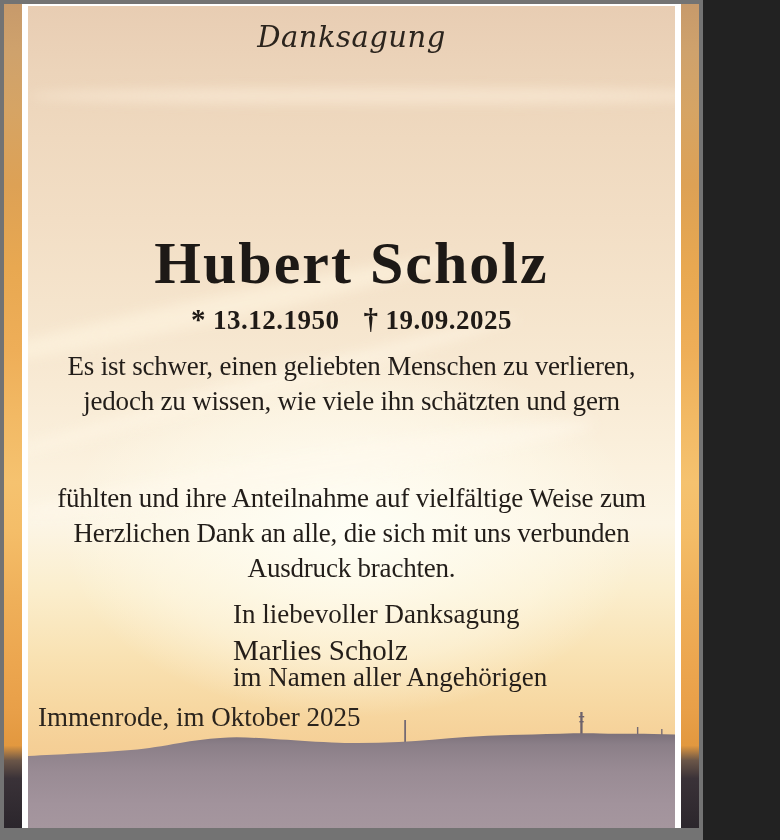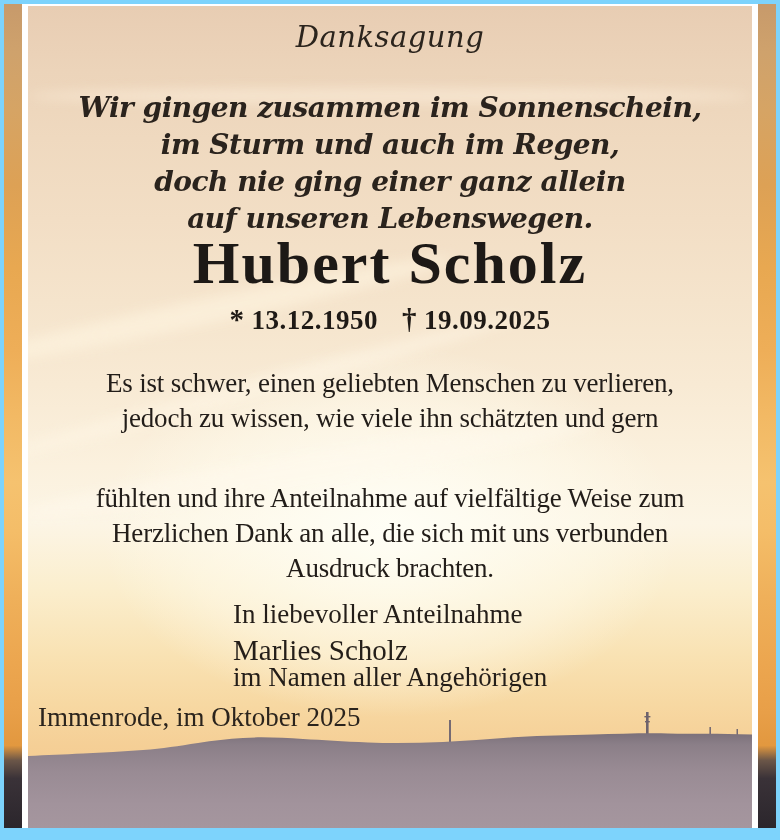--- a/index.html
+++ b/index.html
@@ -1,19 +1,20 @@
 <!DOCTYPE html>
 <html><head>
 <meta charset="utf-8">
 <style>
   html,body { margin:0; padding:0; background:#222; }
   .page {
-    position:relative; width:780px; height:840px;
-    background:#7dd3fc; overflow:hidden;
+    position:relative; width:663px; height:840px;
+    background:#737373; overflow:hidden;
     font-family:"Liberation Serif", serif;
+    padding-left:40px;
   }
   
   .strip-photo {
     position:absolute; left:4px; right:4px; top:4px; bottom:12px;
     background:linear-gradient(180deg,
       #c79a6b 0%, #cfa26c 6%, #d6a464 13%, #dda155 22%, #e8a851 32%,
       #eeae58 42%, #f2b964 50%, #f5c26f 58%, #f4bd68 64%, #efb05a 72%,
       #eca64f 80%, #e89f48 86%, #e2983f 90%, #6b5648 91.8%, #3a3238 94%, #2b262c 100%);
   }
   
@@ -43,21 +44,21 @@
   .content { position:absolute; inset:0; color:#241e19; }
   .centered { position:absolute; left:28px; right:28px; text-align:center; }
   .notice-title { top:20px; font-style:italic; font-size:29px; letter-spacing:0.5px; color:#2b241d; font-family:"DejaVu Serif", serif; }
   .poem { top:89px; font-style:italic; font-weight:bold; font-size:28px; line-height:37px;
           letter-spacing:-0.5px; color:#2a231d; font-family:"DejaVu Serif", serif; }
   .deceased-name { top:231px; font-weight:bold; font-size:60px; line-height:64px; letter-spacing:2px; color:#1d1916;font-family:Liberation Serif, serif; }
   .dates { top:303px; font-weight:bold; font-size:27px; letter-spacing:0.5px; color:#1f1a16; }
   .dates .sym { font-size:29px; margin-right:7px; }
   .dates .death-group { margin-left:24px; }
   .para { font-size:27px; line-height:35px; letter-spacing:-0.2px; color:#221d19; }
-  .para1 { top:366px; }
+  .para1 { top:349px; }
   .para2 { top:481px; }
   .closing { position:absolute; left:233px; top:599px; text-align:left; }
   .closing .remembrance { font-size:27px; line-height:30px; margin-bottom:8px; }
   .closing .mourner { font-weight:normal; font-size:29px; line-height:27px; }
   .closing .on-behalf { font-weight:normal; font-size:27px; line-height:27px; }
   .place-date { position:absolute; left:38px; top:702px; font-size:27px; color:#2b241d; }
 </style>
 </head>
 <body>
 
@@ -97,45 +98,39 @@
         C365,49.5 390,49 415,48 C440,47 465,44.5 490,43
         C515,41.5 540,41 565,40.5 C590,40 615,39 640,39.5
         C665,40 690,39 724,40.5 L724,134 L0,134 Z"></path>
     </svg>
   </div>
 
   <div class="content">
 
     <div class="centered notice-title">Danksagung</div>
 
-    <div class="centered poem">
-      <div>Wir gingen zusammen im Sonnenschein,</div>
-      <div>im Sturm und auch im Regen,</div>
-      <div>doch nie ging einer ganz allein</div>
-      <div>auf unseren Lebenswegen.</div>
-    </div>
 
     <div class="centered deceased-name">Hubert Scholz</div>
 
     <div class="centered dates">
       <span class="birth-group"><span class="sym">*</span><span>13.12.1950</span></span><span class="death-group"><span class="sym">†</span><span>19.09.2025</span></span>
     </div>
 
     <div class="centered para para1">
       <div>Es ist schwer, einen geliebten Menschen zu verlieren,</div>
       <div>jedoch zu wissen, wie viele ihn schätzten und gern</div>
     </div>
 
     <div class="centered para para2">
       <div>fühlten und ihre Anteilnahme auf vielfältige Weise zum</div>
       <div>Herzlichen Dank an alle, die sich mit uns verbunden</div>
       <div>Ausdruck brachten.</div>
     </div>
 
     <div class="closing">
-      <div class="remembrance">In liebevoller Anteilnahme</div>
+      <div class="remembrance">In liebevoller Danksagung</div>
       <div class="mourner">Marlies Scholz</div>
       <div class="on-behalf">im Namen aller Angehörigen</div>
     </div>
 
     <div class="place-date">Immenrode, im Oktober 2025</div>
   </div>
 </div>
 
 </body></html>

